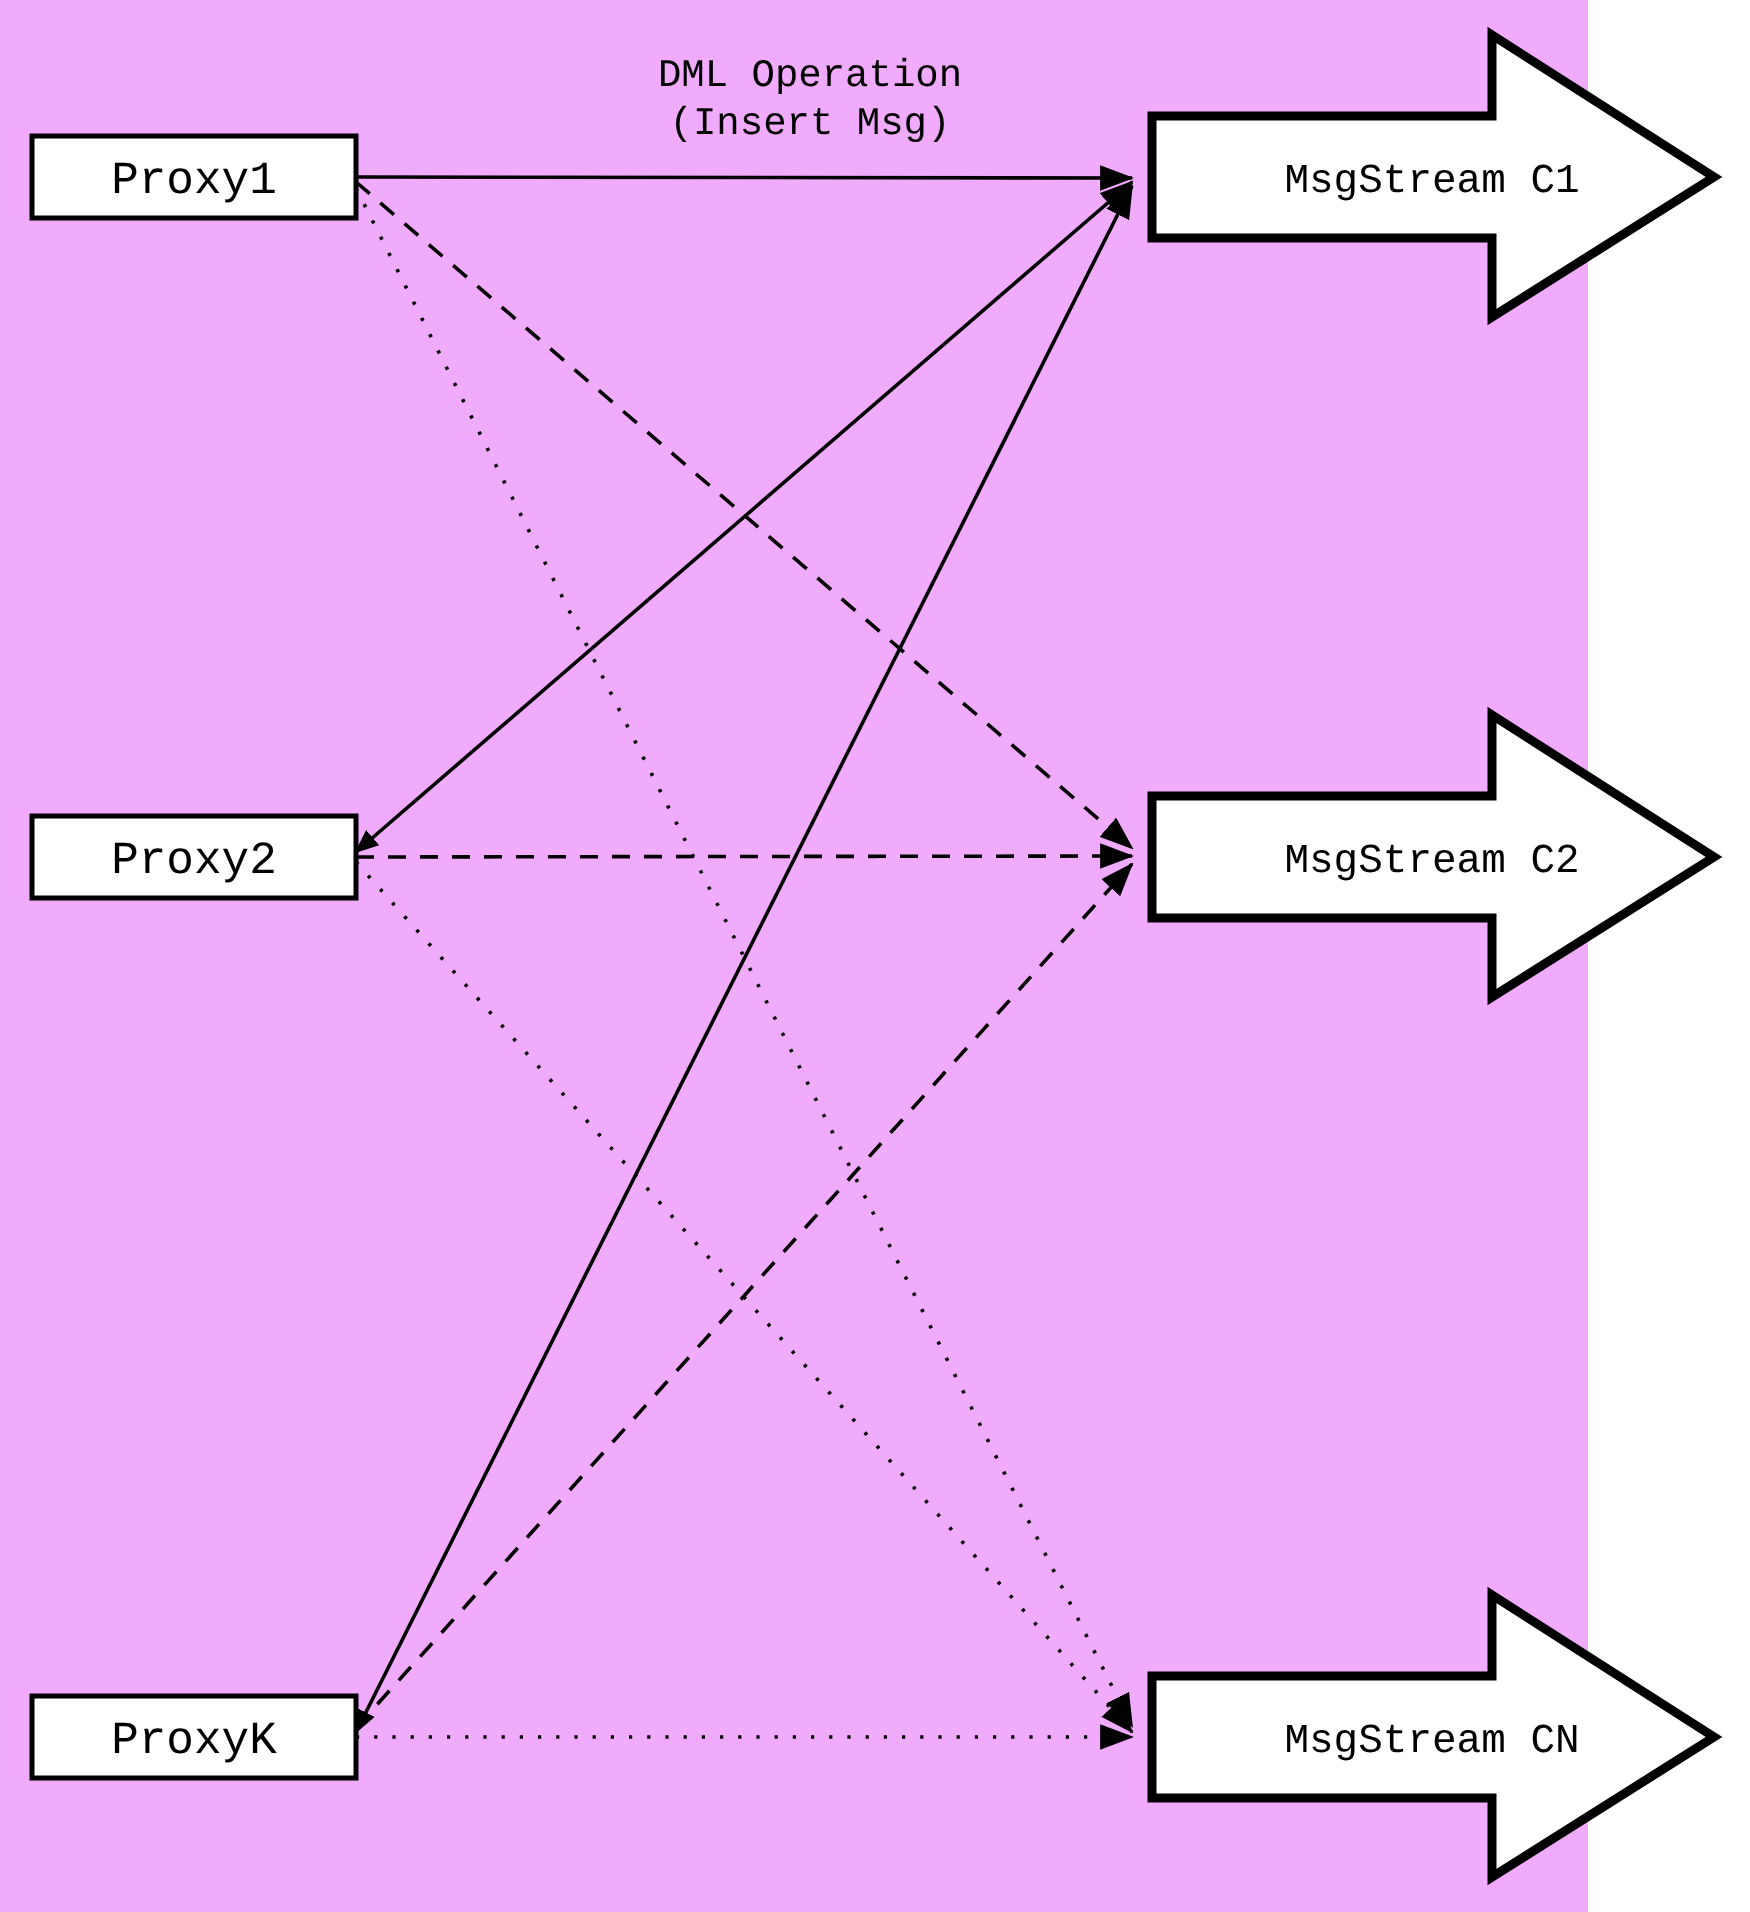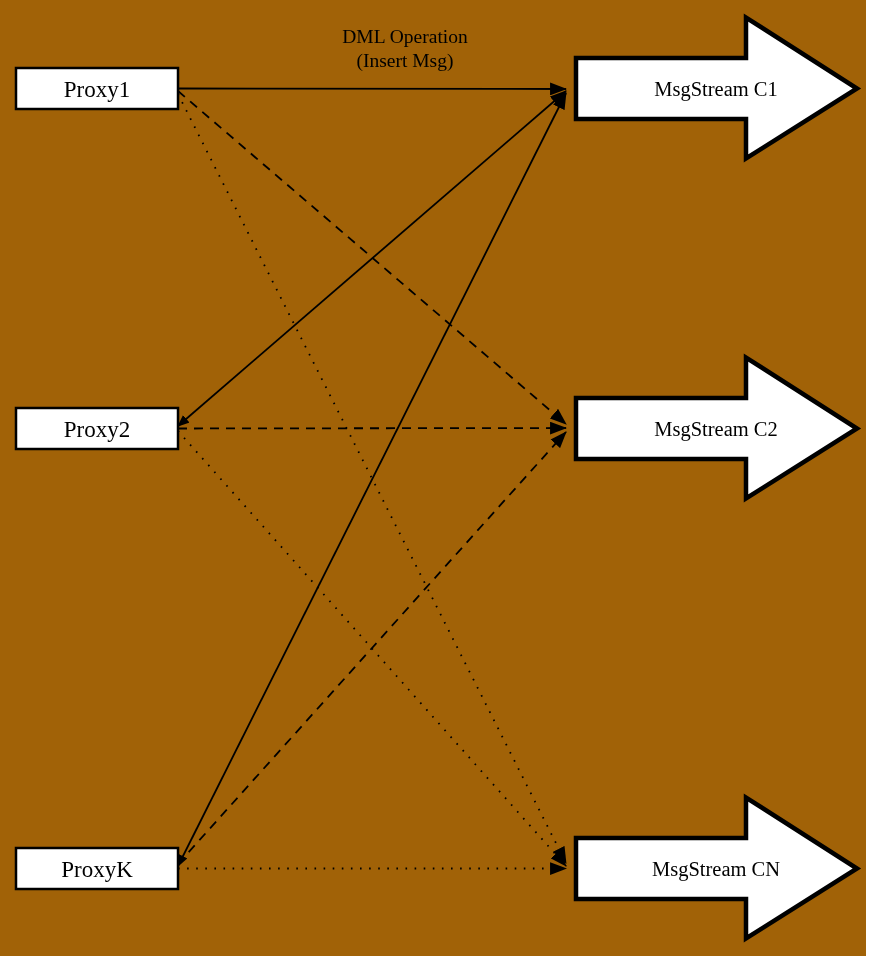--- a/index.html
+++ b/index.html
@@ -2,24 +2,24 @@
 <html><head>
 <meta charset="utf-8">
 <style>
   html, body {
     margin: 0;
     padding: 0;
     background: #ffffff;
   }
   .stage {
     position: relative;
-    width: 866px;
+    width: 794px;
     height: 956px;
-    background: #a16207;
-    font-family: Liberation Serif, serif;
+    background: #f0abfc;
+    font-family: Liberation Mono, monospace;
   }
   svg { display: block; }
   .title-text {
     font-size: 19.5px;
     fill: #000000;
     text-anchor: middle;
   }
   .proxy-label {
     font-size: 23px;
     fill: #000000;

